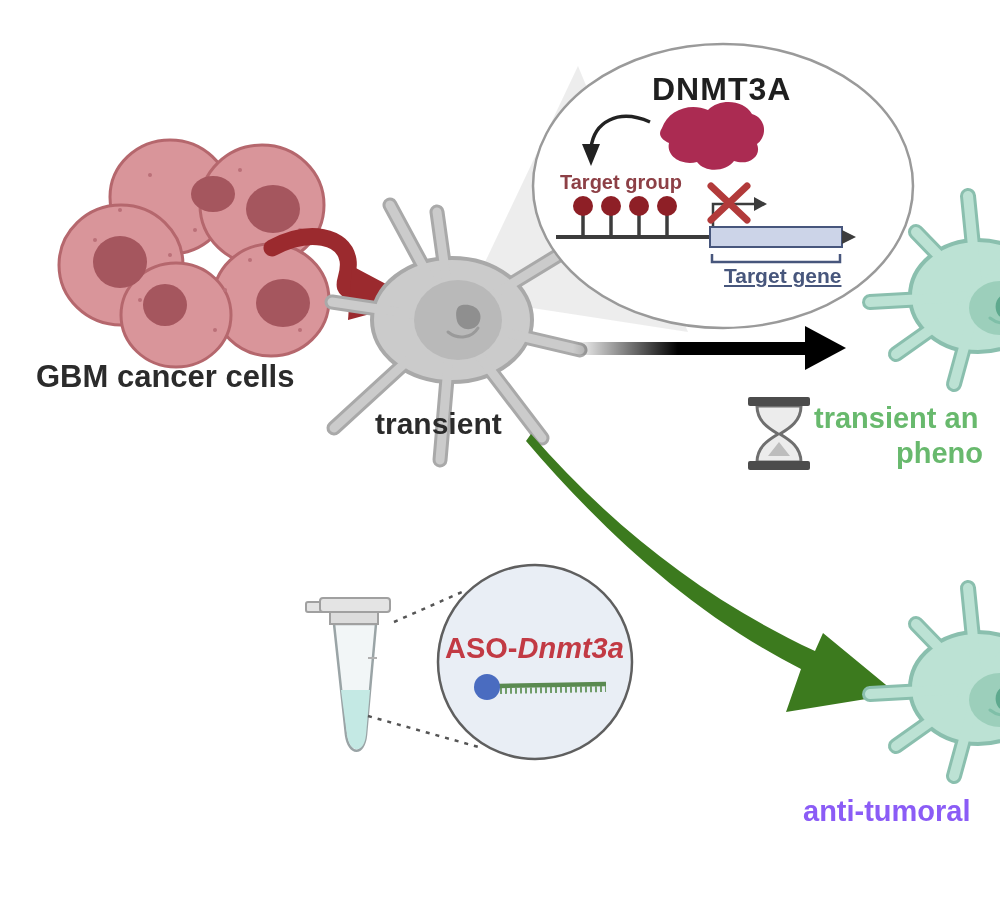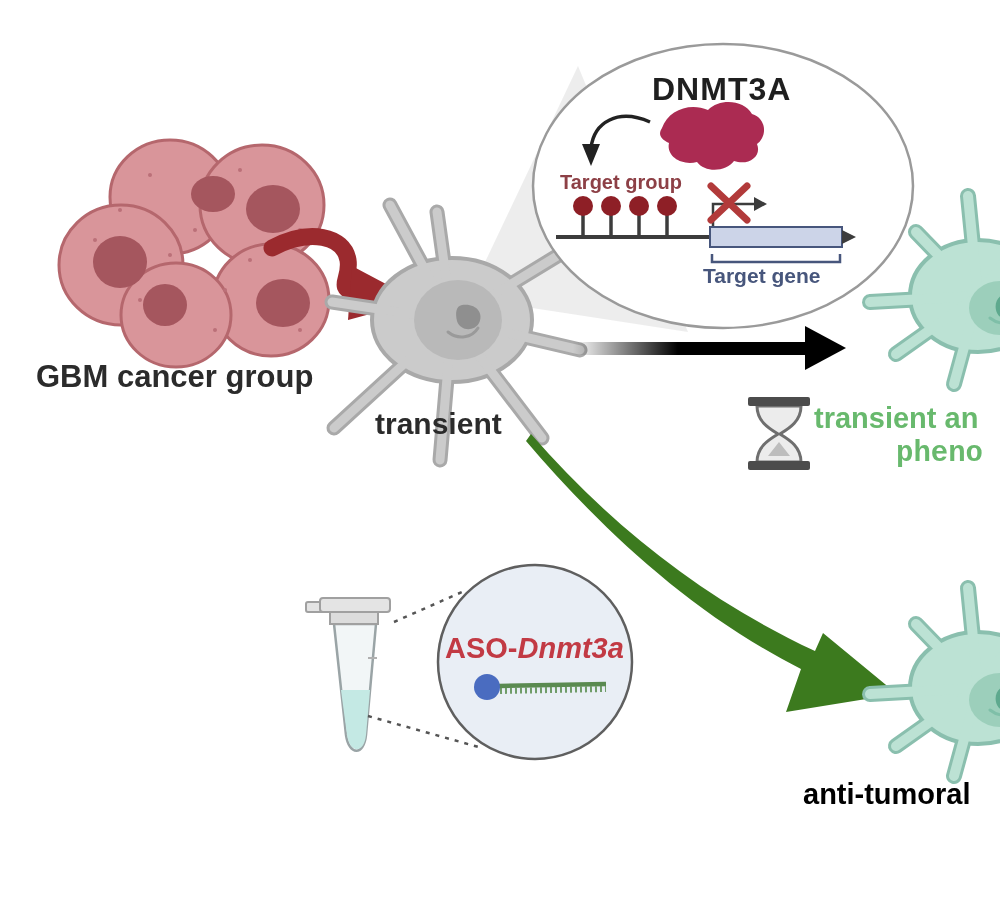--- a/index.html
+++ b/index.html
@@ -7,25 +7,25 @@
     position:relative;width:1000px;height:900px;overflow:hidden;background:#ffffff;
     font-family:"Liberation Sans", sans-serif;
   }
   #canvas svg{position:absolute;left:0;top:0;}
   .lbl{position:absolute;font-weight:bold;white-space:nowrap;line-height:1.1;}
   .lbl-black{color:#2b2b2b;}
   .lbl-gbm{left:36px;top:360px;font-size:31px;}
   .lbl-microglia{left:375px;top:407px;font-size:30px;}
   .lbl-dnmt3a{left:652px;top:72px;font-size:32px;color:#1f1f1f;letter-spacing:1px;}
   .lbl-methyl{left:560px;top:171px;font-size:20px;color:#8d4046;}
-  .lbl-target{left:703px;top:264px;font-size:21px;color:#47567c;}
+  .lbl-target{left:724px;top:264px;font-size:21px;color:#47567c;text-decoration:underline;}
   .lbl-green{color:#68b96d;}
   .lbl-trans1{left:814px;top:403px;font-size:29px;}
-  .lbl-trans2{left:896px;top:438px;font-size:29px;font-family:Liberation Mono, monospace;}
-  .lbl-anti{left:803px;top:779px;font-size:29px;color:#000000;}
+  .lbl-trans2{left:896px;top:438px;font-size:29px;}
+  .lbl-anti{left:803px;top:796px;font-size:29px;color:#8b5cf6;}
   .lbl-aso{left:445px;top:633px;font-size:29px;color:#c23a44;text-align:center;}
   .lbl-aso .gene{font-style:italic;}
 </style>
 </head>
 <body>
 
 <div id="canvas">
 
 <svg width="1000" height="900" viewBox="0 0 1000 900">
   <defs>
@@ -198,21 +198,21 @@
   <g>
     <circle cx="535" cy="662" r="97" fill="#e9eef5" stroke="#5f5f5f" stroke-width="2.5"></circle>
     <g>
       <line x1="500" y1="691" x2="606" y2="689" stroke="#6f9c68" stroke-width="6" stroke-dasharray="2,3"></line>
       <line x1="499" y1="686" x2="606" y2="684" stroke="#5a8a50" stroke-width="4.5"></line>
       <circle cx="487" cy="687" r="13" fill="#4a6cc0"></circle>
     </g>
   </g>
 </svg>
 
-<div class="lbl lbl-black lbl-gbm">GBM cancer group</div>
+<div class="lbl lbl-black lbl-gbm">GBM cancer cells</div>
 
 <div class="lbl lbl-black lbl-microglia">transient</div>
 
 <div class="lbl lbl-dnmt3a">DNMT3A</div>
 
 <div class="lbl lbl-methyl">Target group</div>
 
 <div class="lbl lbl-target">Target gene</div>
 
 <div class="lbl lbl-green lbl-trans1">transient an</div>

